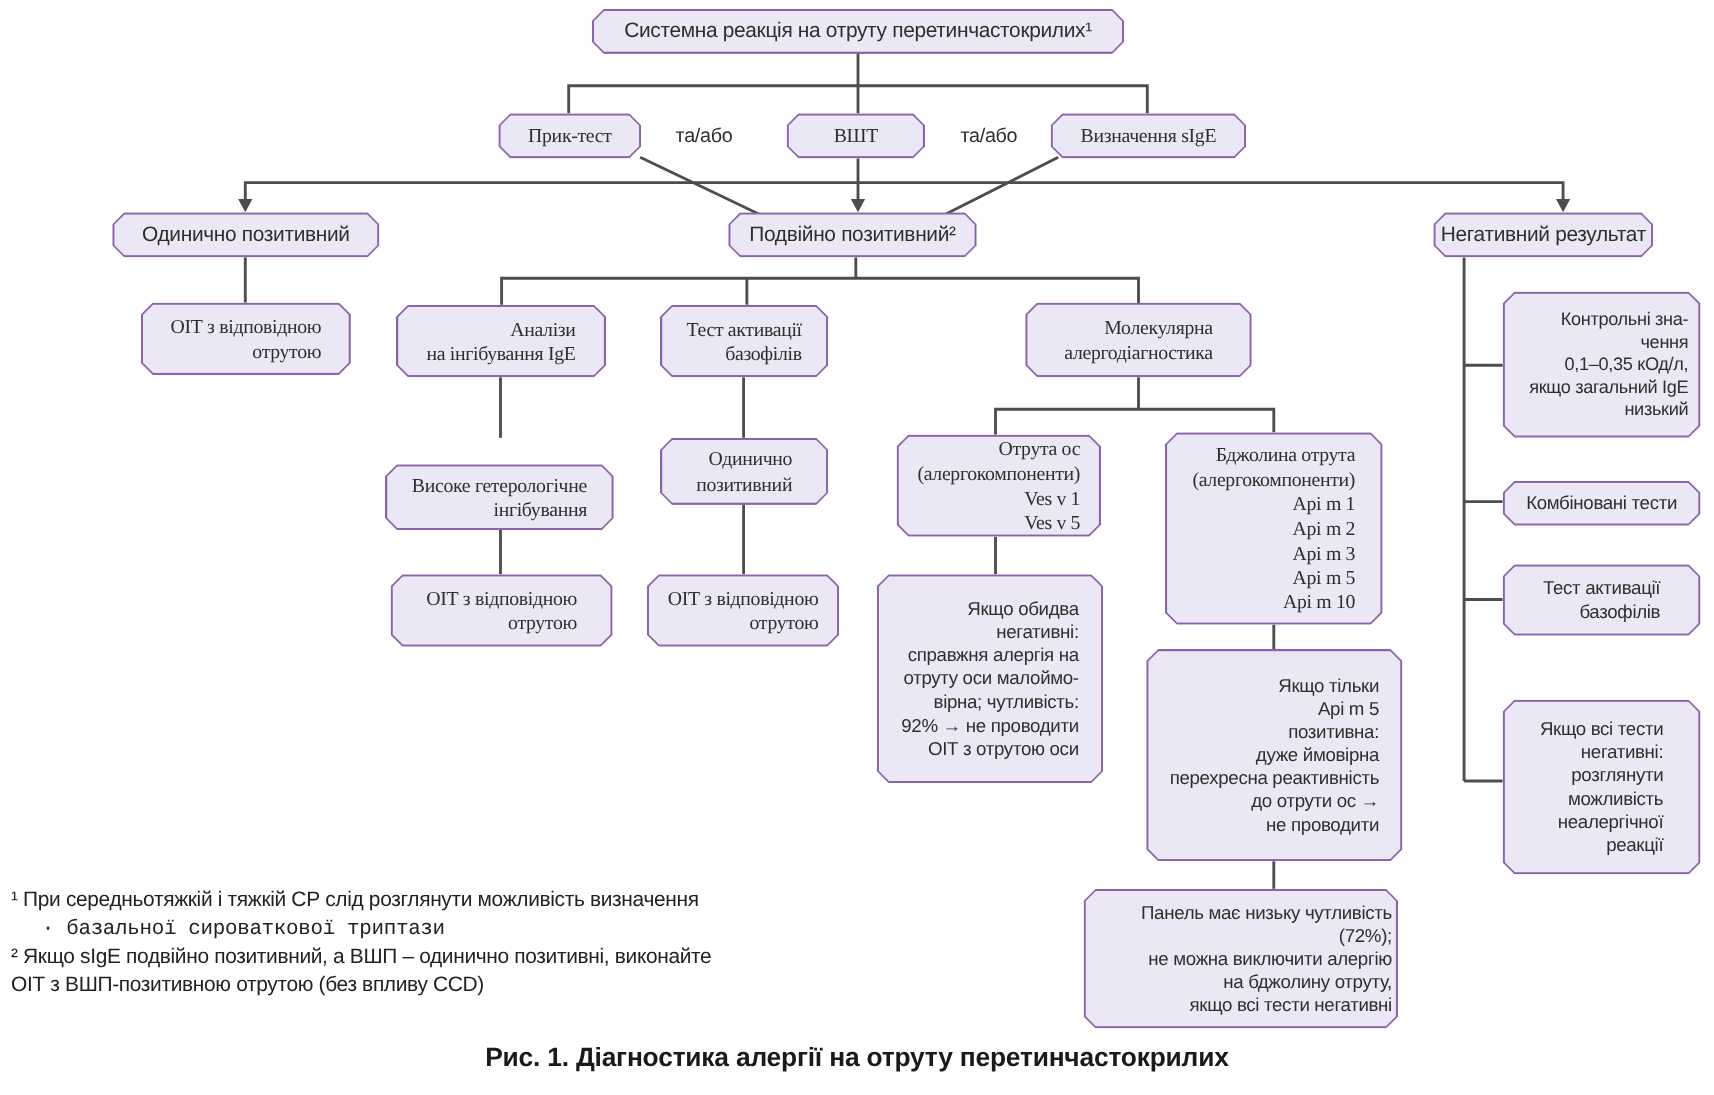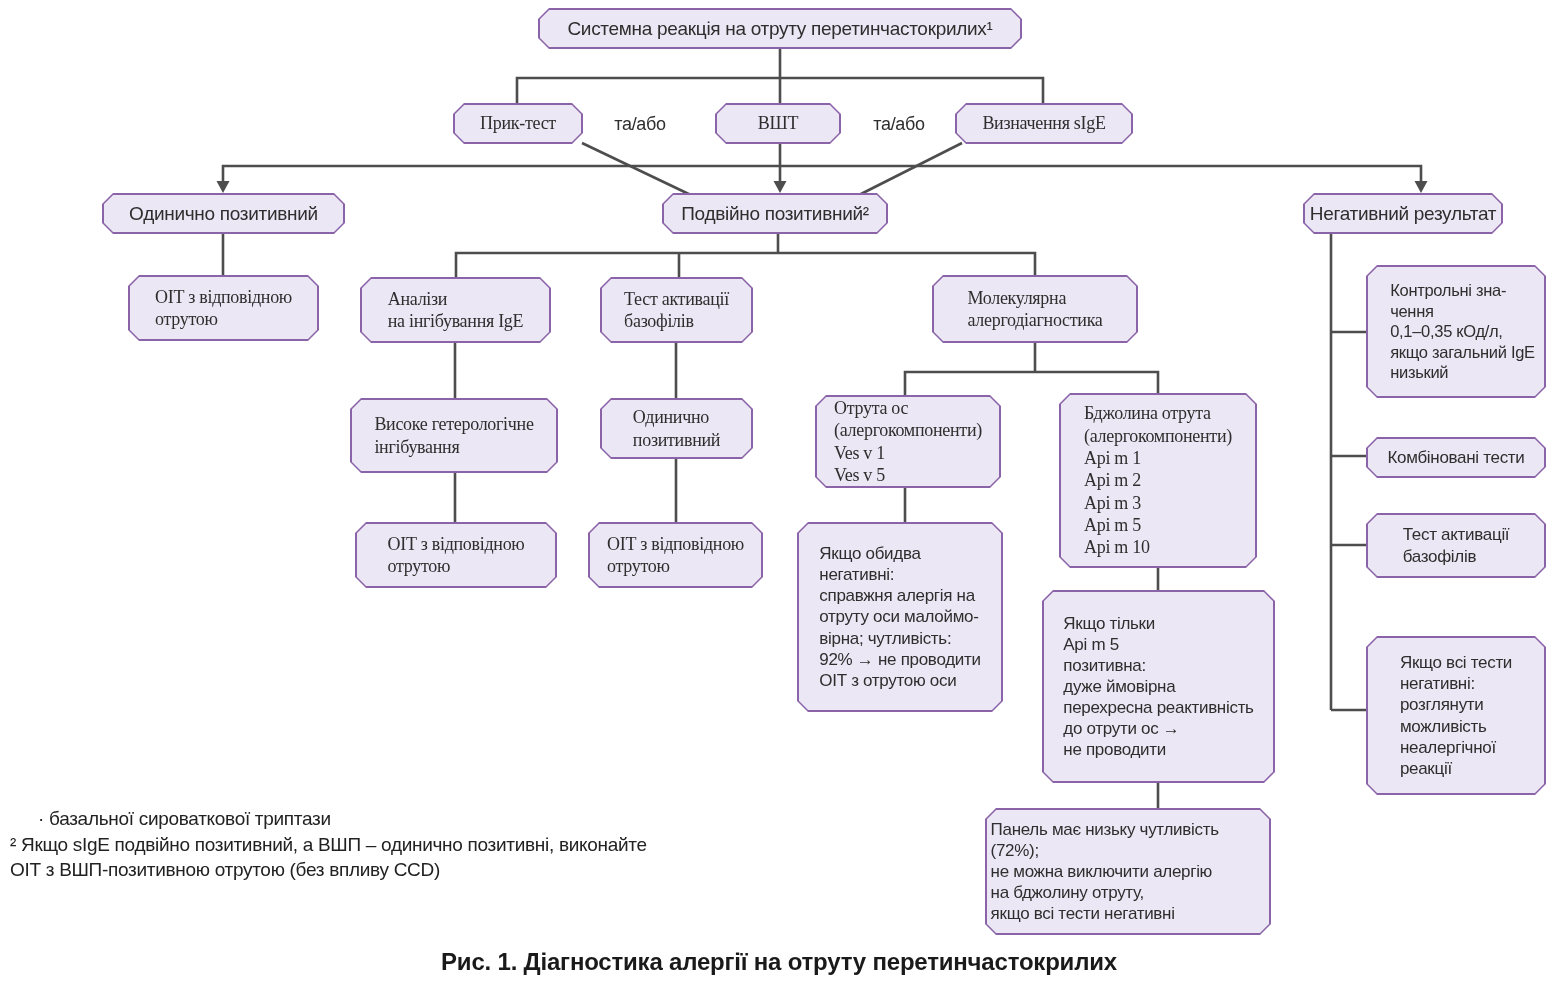--- a/index.html
+++ b/index.html
@@ -12,39 +12,39 @@
   .connectors polygon{fill:var(--line,#4d4d4d);}
   .node{
     position:absolute;z-index:2;box-sizing:border-box;
     background:var(--box-border,#8a63a8);padding:1.6px;display:flex;
     clip-path:polygon(11px 0,calc(100% - 11px) 0,100% 11px,100% calc(100% - 11px),
       calc(100% - 11px) 100%,11px 100%,0 calc(100% - 11px),0 11px);
   }
   .node .inner{
     flex:1;display:flex;align-items:center;justify-content:center;
     background:var(--box-fill,#ece7f4);color:var(--text,#2e2e2e);
-    text-align:left;white-space:pre-line;
+    text-align:right;white-space:pre-line;
     font-size:17px;line-height:1.24;letter-spacing:-0.3px;
     box-sizing:border-box;padding:2px 4px;
     clip-path:polygon(10px 0,calc(100% - 10px) 0,100% 10px,100% calc(100% - 10px),
       calc(100% - 10px) 100%,10px 100%,0 calc(100% - 10px),0 10px);
   }
   .big .inner{font-size:19px;}
   .mid .inner{font-size:18px;font-family:Liberation Serif, serif;}
   .small .inner{font-size:16.5px;padding-left:17px;}
   .join-label{
     position:absolute;z-index:2;transform:translate(-50%,-50%);
     font-size:18px;color:var(--text,#2e2e2e);letter-spacing:-0.3px;
   }
   .footnotes{
     position:absolute;left:10px;top:806px;width:740px;z-index:2;
     font-size:19px;line-height:25.5px;color:var(--footnote-text,#222222);
     letter-spacing:-0.3px;
   }
-  .footnotes .bullet{padding-left:28px;}
+  .footnotes .bullet{padding-left:28px;font-family:Liberation Mono, monospace;}
   .caption{
     position:absolute;left:0;right:0;top:948px;z-index:2;text-align:center;
     font-size:24px;font-weight:bold;color:var(--caption-text,#1a1a1a);
     letter-spacing:-0.2px;
   }
 </style>
 </head>
 <body>
 
 <svg class="connectors" width="1558" height="995" viewBox="0 0 1558 995">
@@ -114,21 +114,21 @@
 </div>
 <div class="node mid" style="left:600px;top:277px;width:153px;height:66px">
   <div class="inner">Тест активації
 базофілів</div>
 </div>
 <div class="node mid" style="left:932px;top:275px;width:206px;height:68px">
   <div class="inner">Молекулярна
 алергодіагностика</div>
 </div>
 
-<div class="node mid" style="left:350px;top:398px;width:208px;height:75px">
+<div class="node mid" style="left:350px;top:422px;width:208px;height:60px">
   <div class="inner">Високе гетерологічне
 інгібування</div>
 </div>
 <div class="node mid" style="left:600px;top:398px;width:153px;height:61px">
   <div class="inner">Одинично
 позитивний</div>
 </div>
 <div class="node mid" style="left:355px;top:522px;width:202px;height:66px">
   <div class="inner">ОІТ з відповідною
 отрутою</div>
@@ -195,18 +195,19 @@
 <div class="node" style="left:1366px;top:636px;width:180px;height:159px">
   <div class="inner">Якщо всі тести
 негативні:
 розглянути
 можливість
 неалергічної
 реакції</div>
 </div>
 
 <div class="footnotes">
+  <div>¹ При середньотяжкій і тяжкій СР слід розглянути можливість визначення</div>
   <div class="bullet">· базальної сироваткової триптази</div>
   <div>² Якщо sIgE подвійно позитивний, а ВШП – одинично позитивні, виконайте</div>
   <div>ОІТ з ВШП-позитивною отрутою (без впливу CCD)</div>
 </div>
 
 <div class="caption">Рис. 1. Діагностика алергії на отруту перетинчастокрилих</div>
 
 </body></html>

